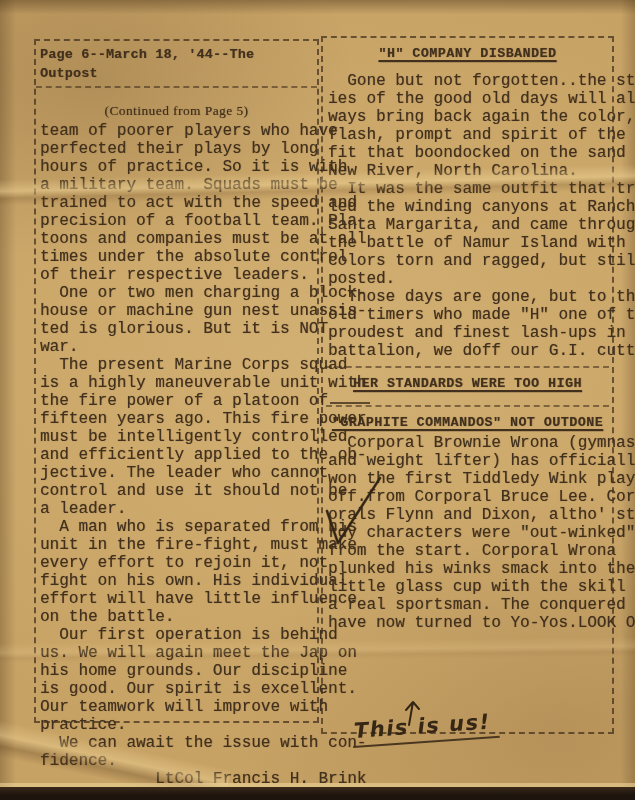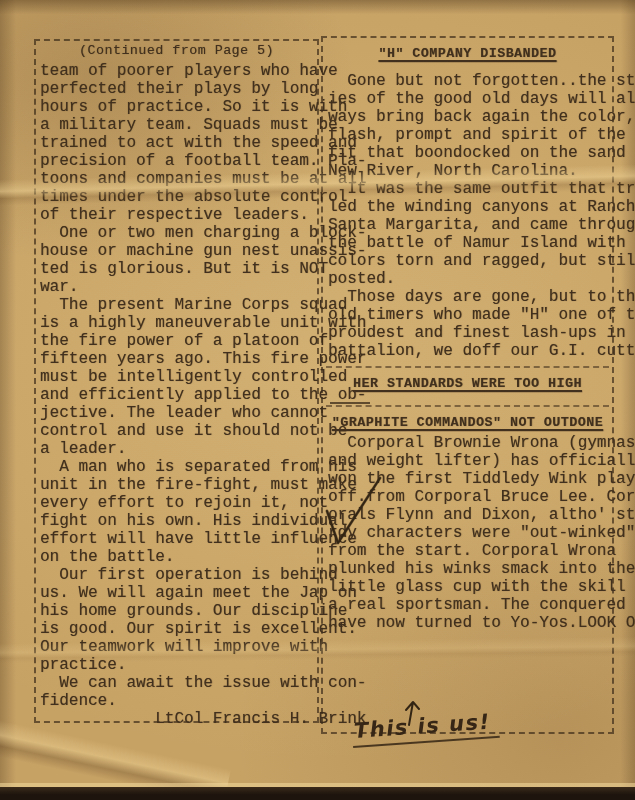--- a/index.html
+++ b/index.html
@@ -20,21 +20,21 @@
   .right-box{ left:321px; top:36px; width:293px; height:698px; }
   .page-header{
     font-size:13.4px; font-weight:700; letter-spacing:0.2px; line-height:19px;
     padding:4px 2px 3px 4px; border-bottom:2px dashed rgba(58,42,24,0.55);
   }
   .sec-title{
     text-align:center; font-size:13.3px; font-weight:700; letter-spacing:0.5px;
     line-height:17px; text-decoration:underline; text-underline-offset:3px;
     text-decoration-thickness:1.5px; margin-top:7px;
   }
-  .no-underline{ text-decoration:none; font-weight:400; margin-top:1px; }
+  .no-underline{ text-decoration:none; font-weight:400; margin-top:14px;font-family:Liberation Serif, serif; }
   .body-lines{
     white-space:pre; font-size:16px; line-height:18px; margin:3px 0 0 0;
     padding-left:4px;
   }
   .right-box .body-lines{ padding-left:5px; }
   .lines-first{ margin-top:10px; }
   .divider{ border-top:2px dashed rgba(58,42,24,0.55); margin:6px 3px 0 3px; height:0; }
   .div2{ margin-top:13px; }
   
   .overlay{ position:absolute; pointer-events:none; }
@@ -64,20 +64,21 @@
   .arrow-svg{ position:absolute; left:400px; top:697px; }
   .times-underline{ position:absolute; left:330px; top:402px; width:40px; height:2px;
     background:rgba(58,42,24,0.75); }
 </style>
 </head>
 <body>
 
 <div class="paper">
 
   <div class="colbox left-box">
+    <div class="page-header ink">Page 6--March 18, '44--The Outpost</div>
     <div class="sec-title no-underline ink">(Continued from Page 5)</div>
     <div class="body-lines ink">team of poorer players who have
 perfected their plays by long
 hours of practice. So it is with
 a military team. Squads must be
 trained to act with the speed and
 precision of a football team. Pla-
 toons and companies must be at all
 times under the absolute control
 of their respective leaders.

